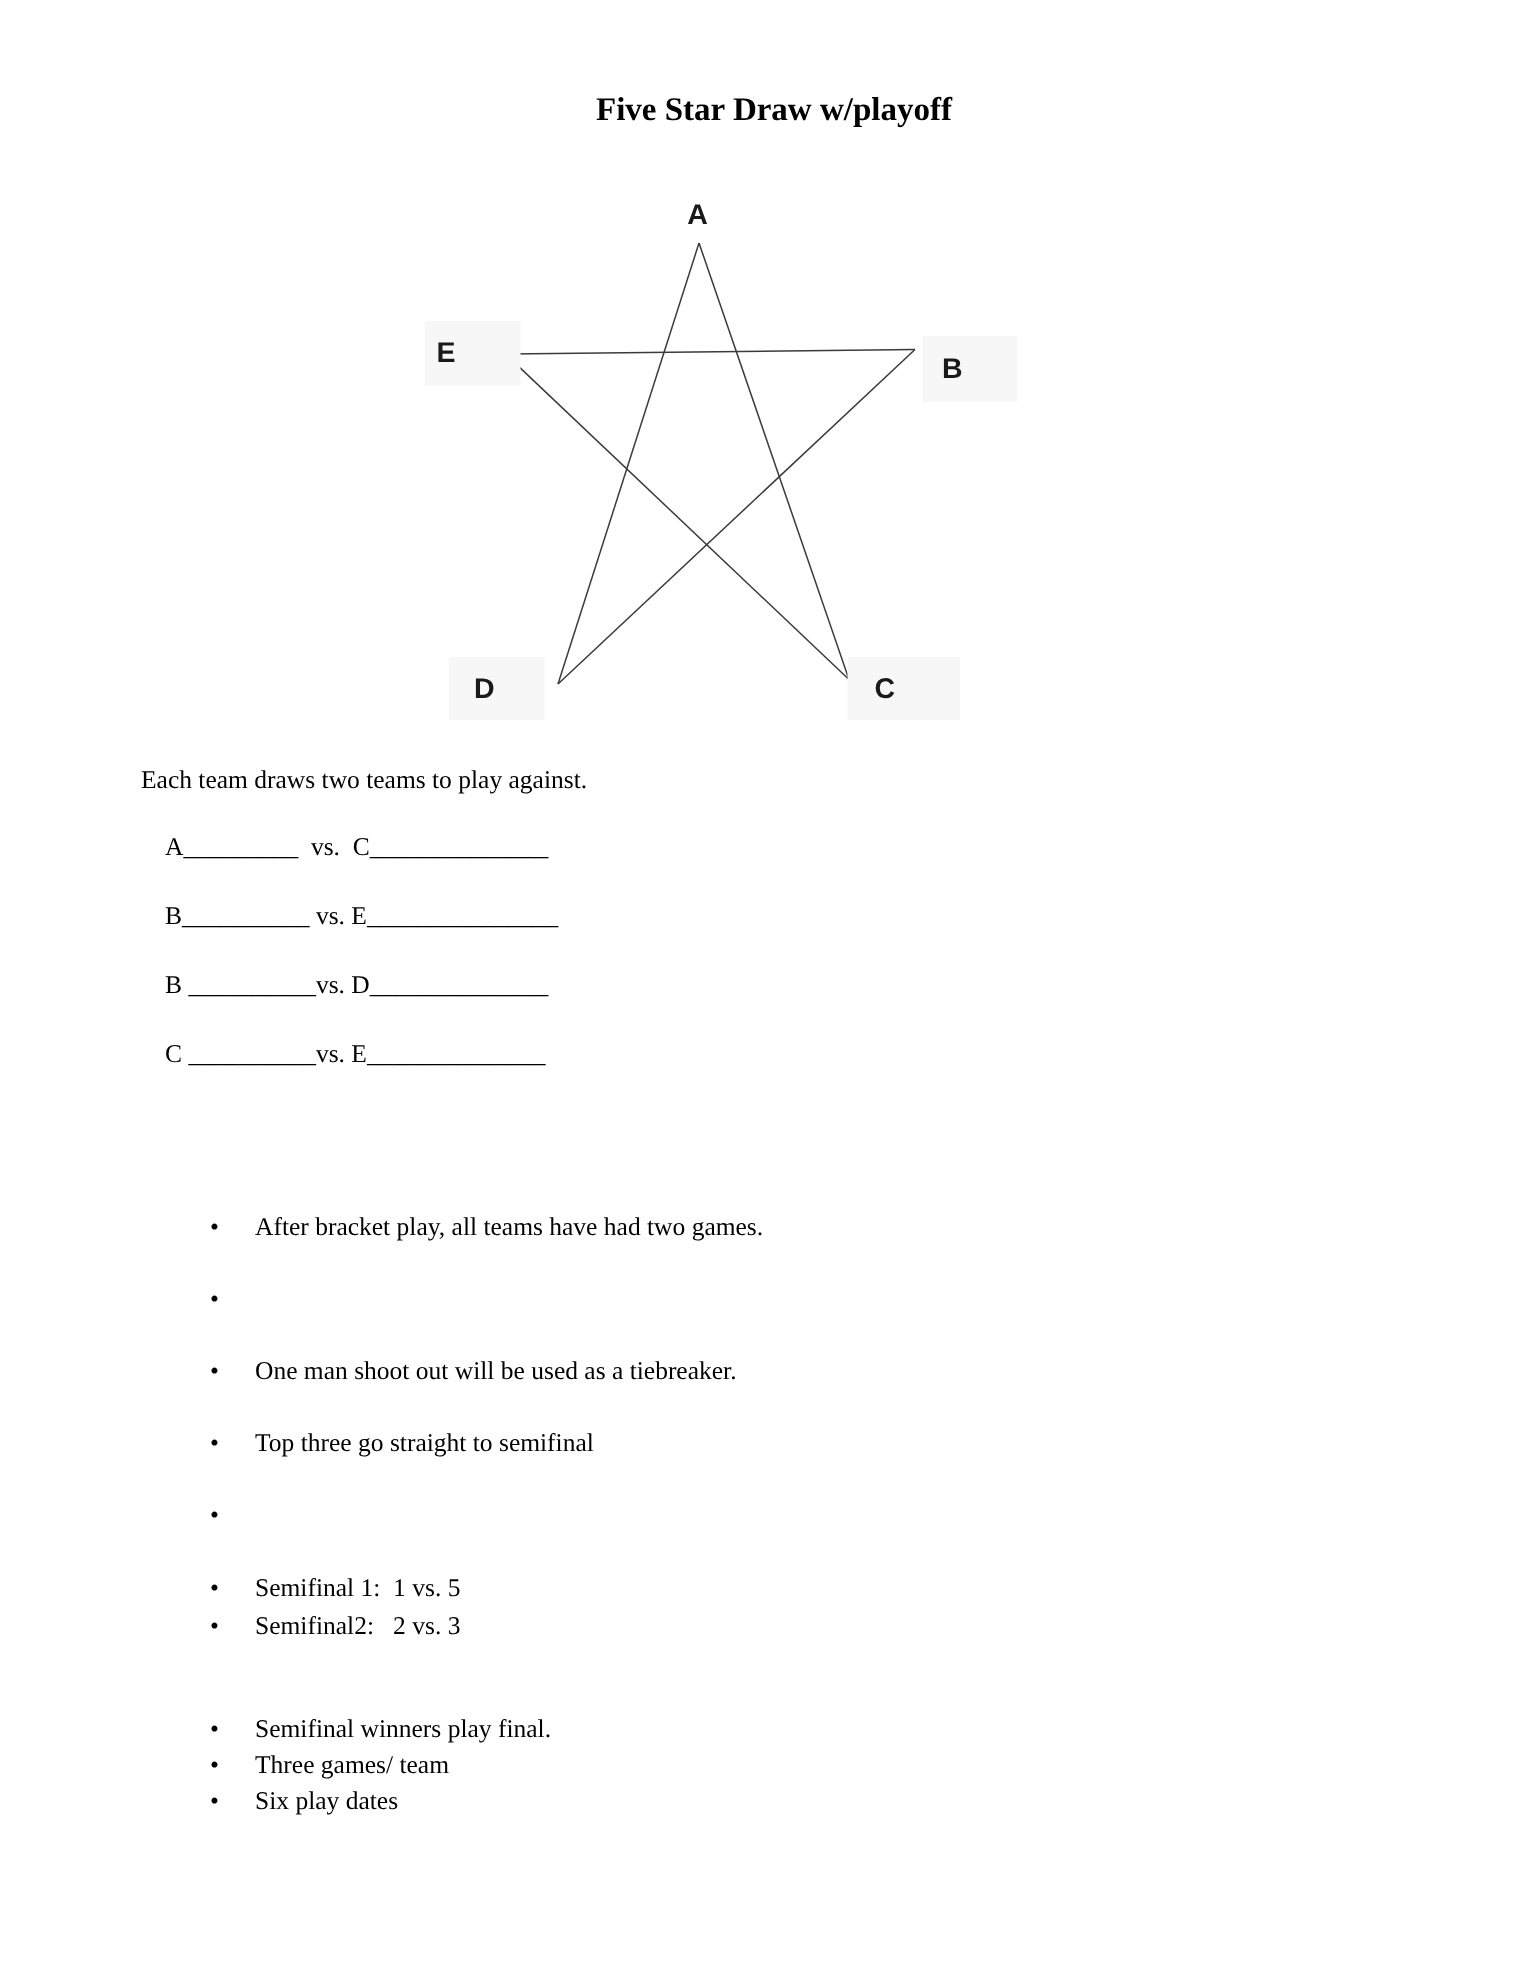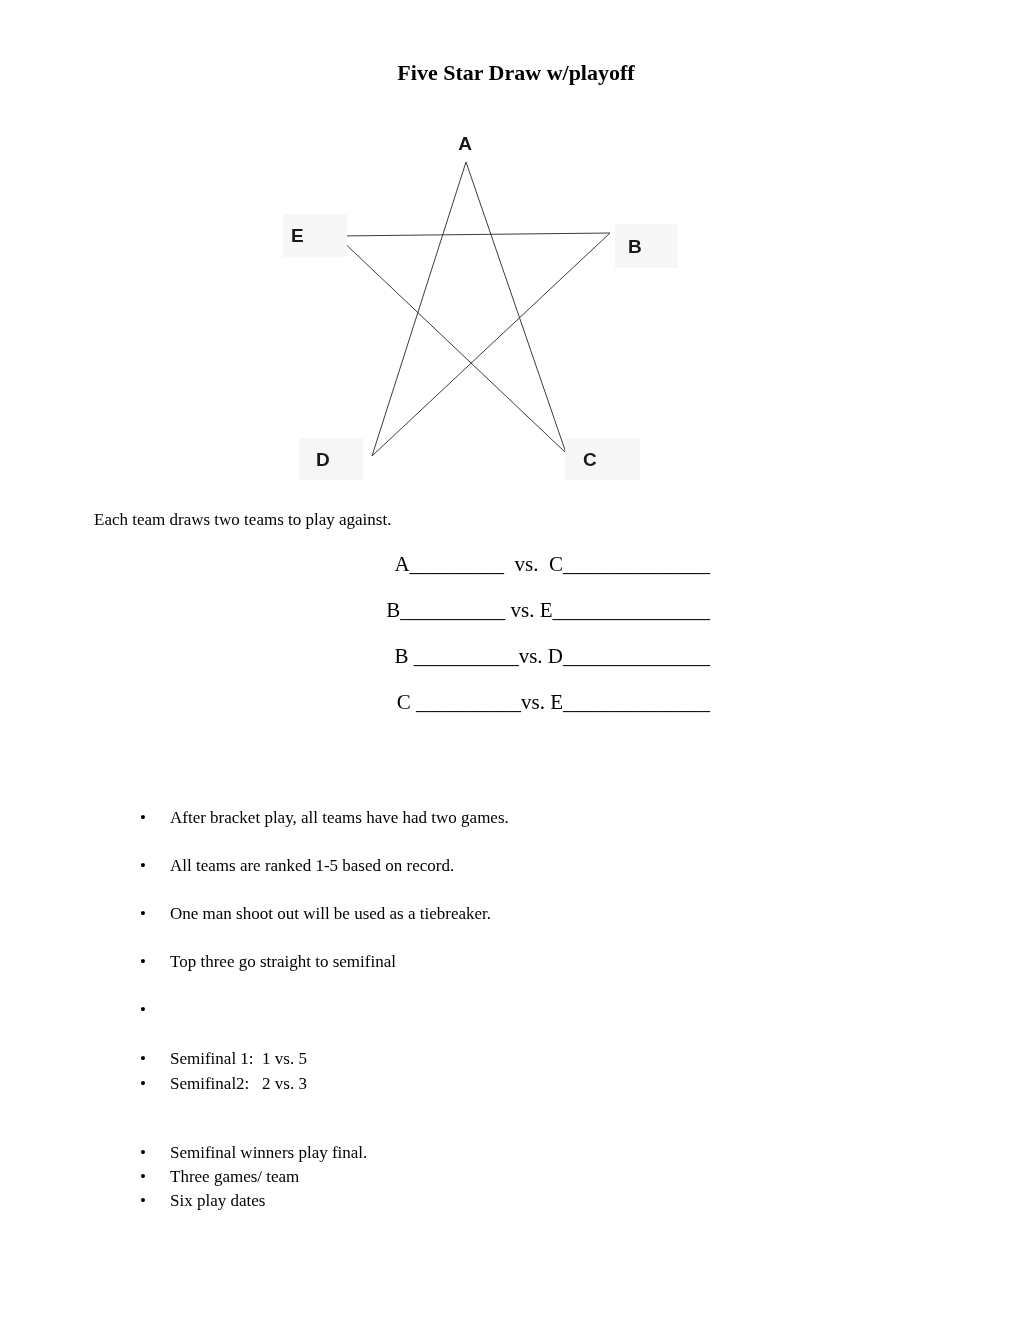--- a/index.html
+++ b/index.html
@@ -69,25 +69,24 @@
     font-size: 17px;
   }
 
   .matchups {
     position: absolute;
     left: 110px;
     top: 556px;
     width: 600px;
   }
   .matchup-line {
-    font-size: 21px;
+    font-size: 17px;
     line-height: 17px;
     margin-bottom: 29px;
     white-space: pre;
-    text-align: right;
   }
 
   .bullet-group {
     position: absolute;
     left: 140px;
     width: 740px;
   }
   .bullet-group.g1 { top: 808px; }
   .bullet-group.g2 { top: 1049px; }
   .bullet-group.g3 { top: 1143px; }
@@ -139,21 +138,20 @@
     <div class="matchup-line">C __________vs. E______________</div>
   </div>
 
   <div class="bullet-group g1">
     <div class="bullet-item">
       <span class="bullet-marker">•</span>
       <span>After bracket play, all teams have had two games.</span>
     </div>
     <div class="bullet-item">
       <span class="bullet-marker">•</span>
-      <span>All teams are ranked 1-5 based on record.</span>
     </div>
     <div class="bullet-item">
       <span class="bullet-marker">•</span>
       <span>One man shoot out will be used as a tiebreaker.</span>
     </div>
     <div class="bullet-item">
       <span class="bullet-marker">•</span>
       <span>Top three go straight to semifinal</span>
     </div>
     <div class="bullet-item">

